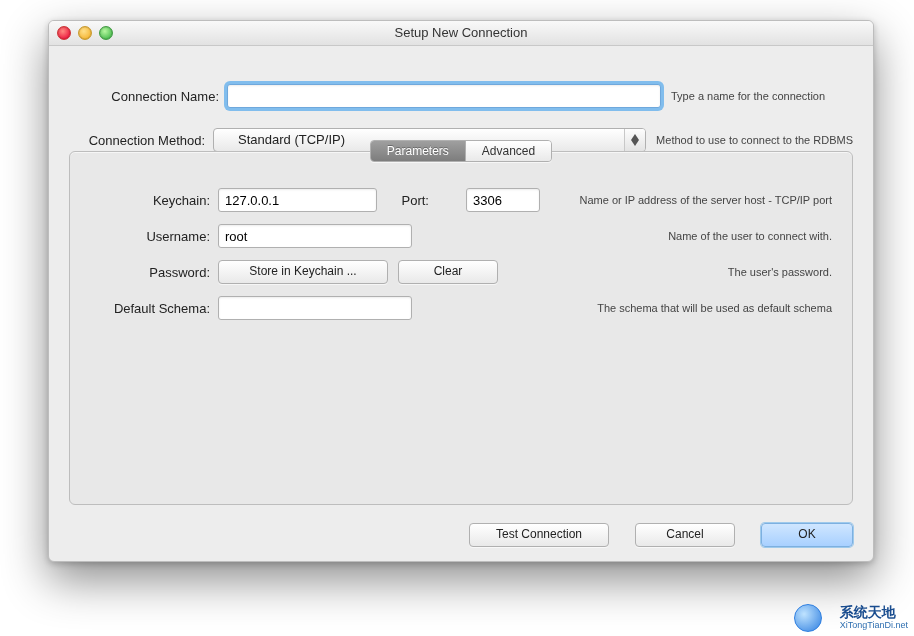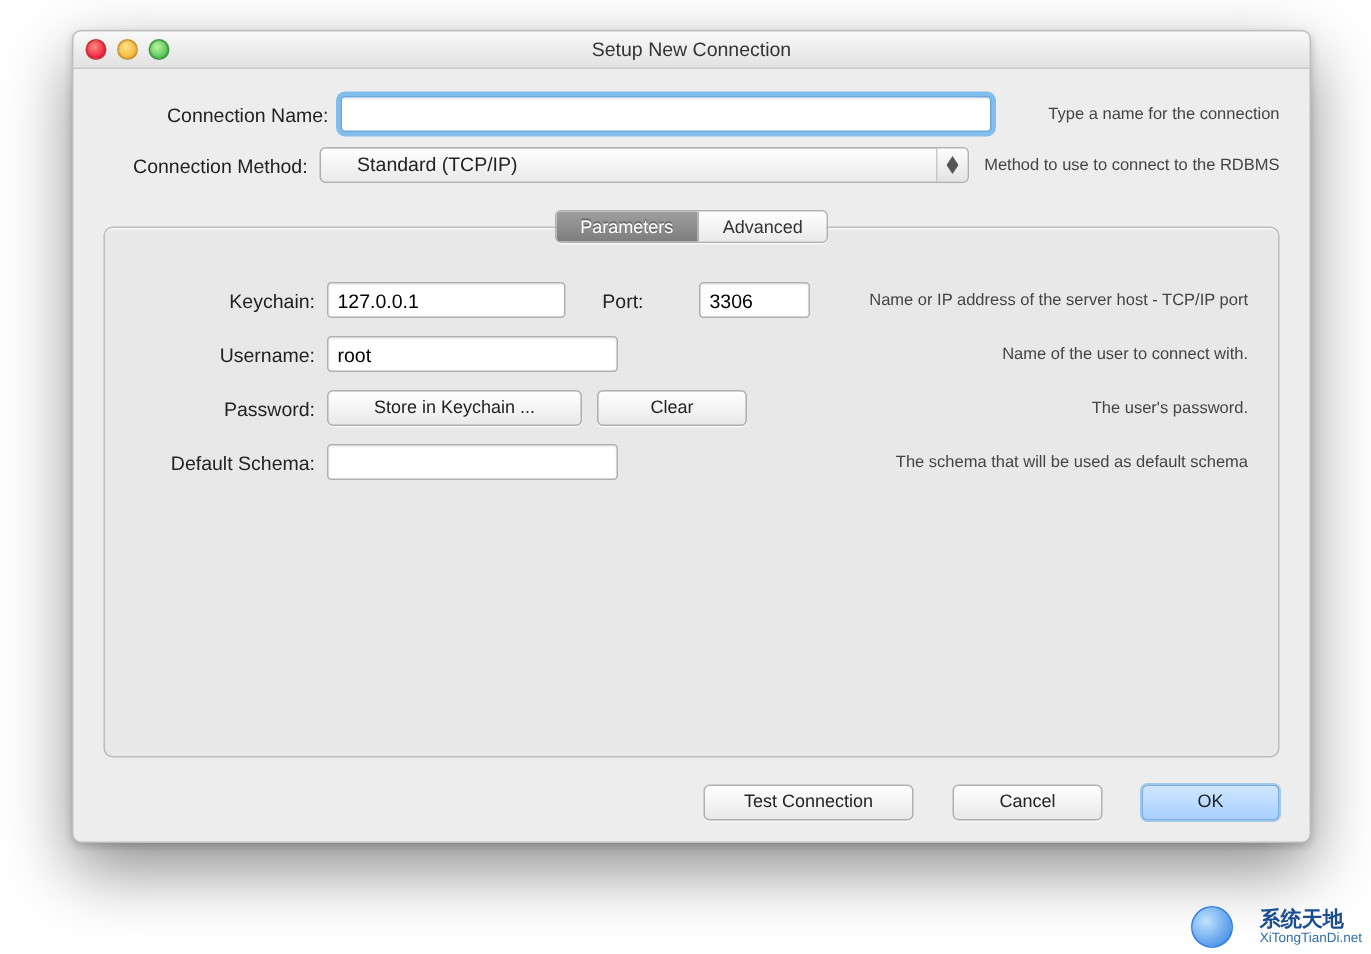--- a/index.html
+++ b/index.html
@@ -54,34 +54,34 @@
   .tl.min    { background: radial-gradient(circle at 40% 35%, #ffe08a, #f6b93b 70%); border:1px solid #c89a2e; }
   .tl.zoom   { background: radial-gradient(circle at 40% 35%, #b7f7a0, #55c257 70%); border:1px solid #3f9a41; }
 
   .top-form {
     padding: 18px 20px 8px 20px;
   }
   .row {
     display: flex;
     align-items: center;
     margin-bottom: 10px;
+    margin-top: 20px;
   }
   .lbl {
     width: 150px;
     text-align: right;
     padding-right: 8px;
     color: #222;
   }
   .hint {
     font-size: 11px;
     color: #444;
     padding-left: 10px;
     flex: 1;
     white-space: nowrap;
-    text-align: right;
   }
   input[type=text].mac {
     height: 22px;
     border: 1px solid #b0b0b0;
     border-radius: 3px;
     background: #fff;
     padding: 0 6px;
     font-size: 13px;
     box-shadow: inset 0 1px 2px rgba(0,0,0,0.08);
   }

